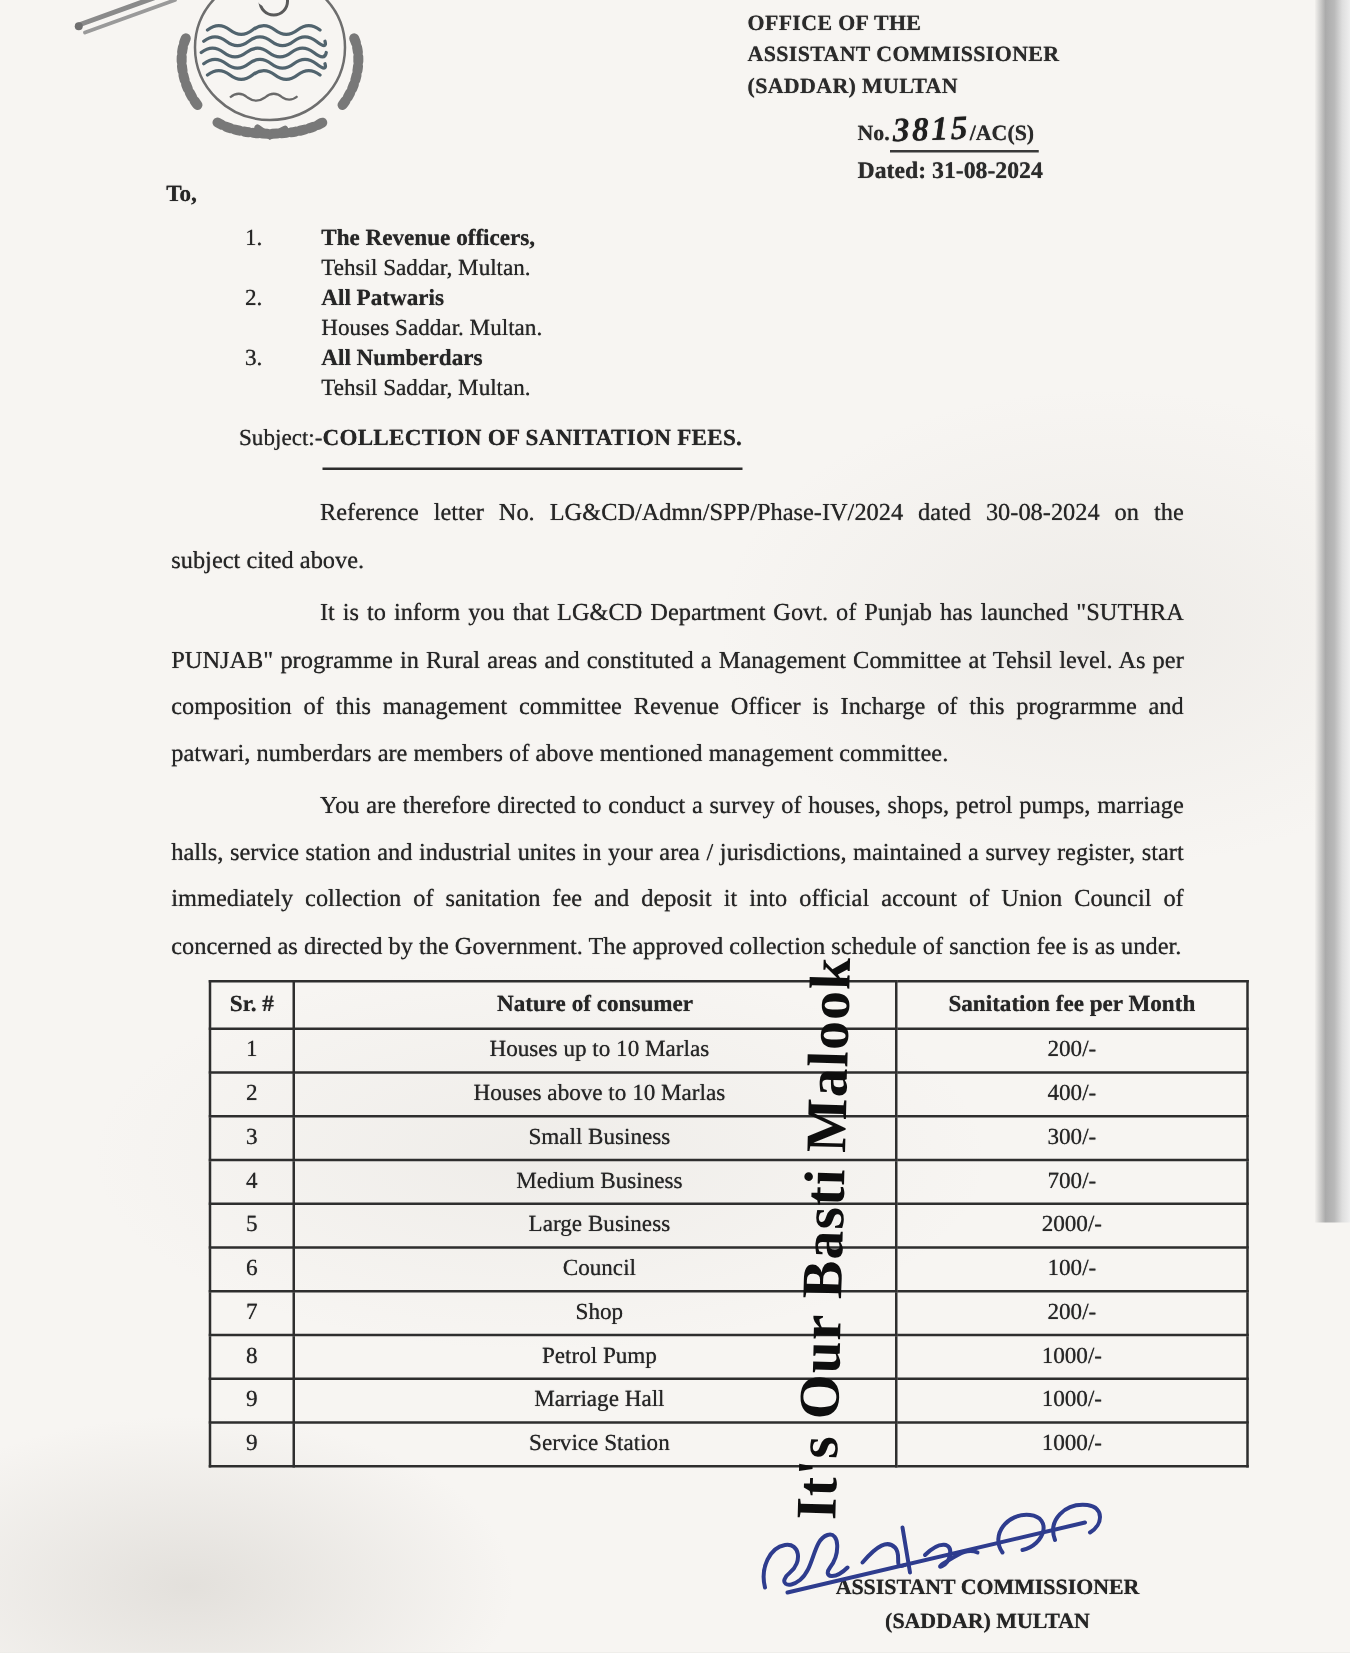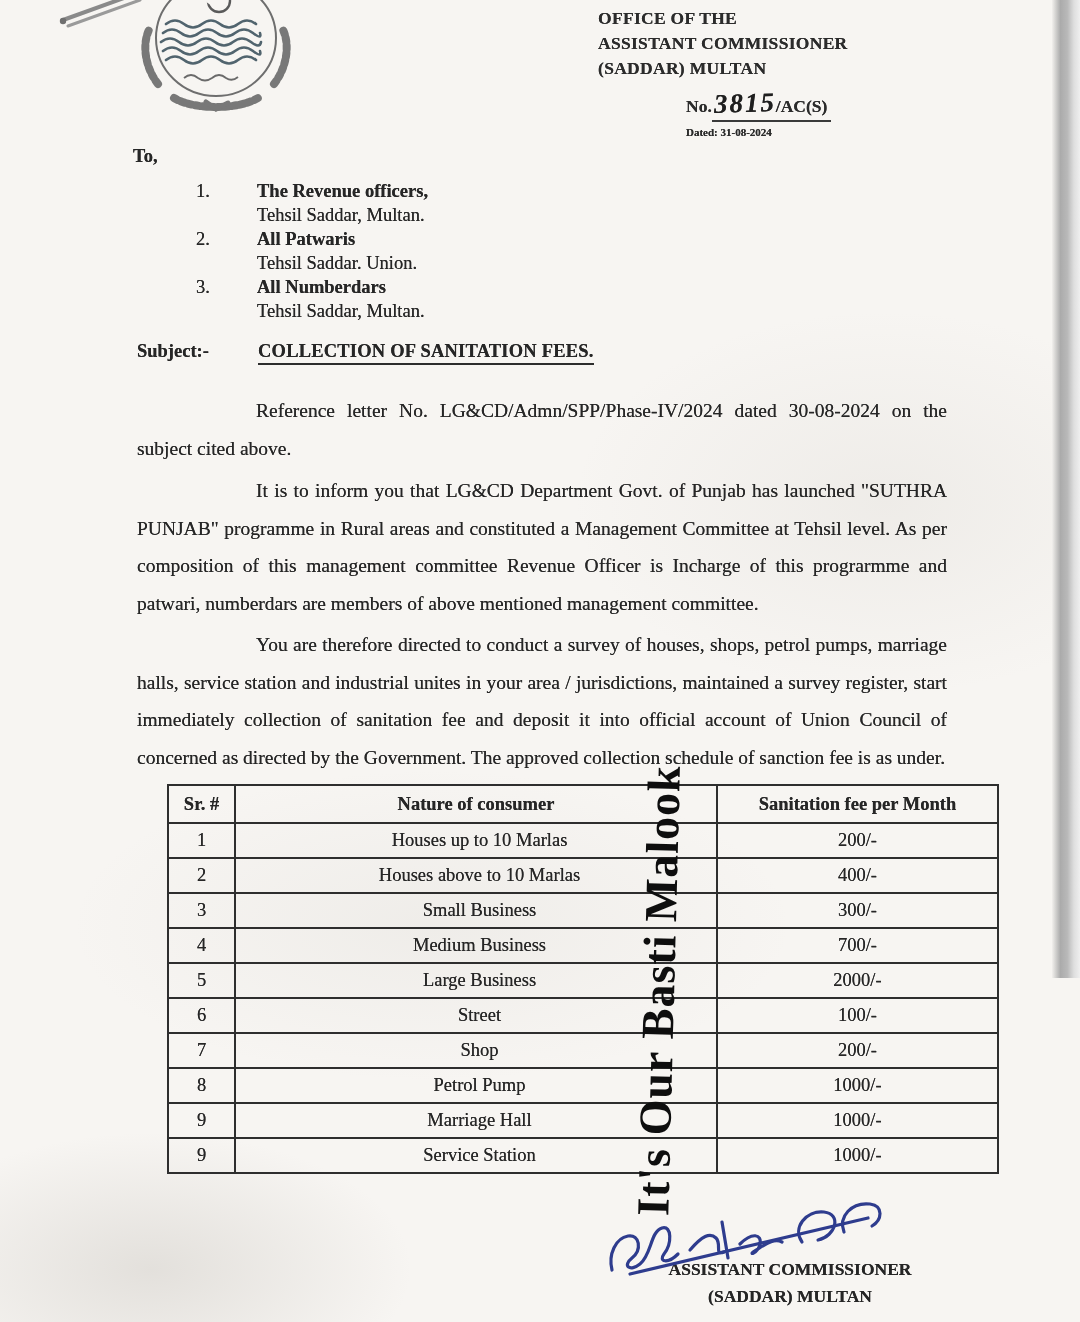--- a/index.html
+++ b/index.html
@@ -17,31 +17,31 @@
   
   .edge-strip{left:1052px;top:0;width:28px;height:978px;
     background:linear-gradient(to right,#f2f0ed 0%,#ababab 30%,#b9b9b9 55%,#dedede 78%,#efefef 100%);}
   
   .office-block{left:598px;top:6px;width:324px;text-align:left;
     font-weight:700;font-size:17.5px;line-height:25px;letter-spacing:.3px;color:#2b2b2b;}
   .refno-line{left:686px;top:88px;font-size:17.5px;font-weight:700;color:#2b2b2b;}
   .refno-underline{display:inline-block;border-bottom:2px solid #3a3a3a;padding:0 4px 1px 2px;}
   .handwritten-no{font-style:italic;font-size:27px;font-weight:700;letter-spacing:2px;
     display:inline-block;transform:rotate(-2deg);color:#1f1f1f;}
-  .dated-line{left:686px;top:126px;font-size:11px;font-weight:700;color:#2b2b2b;}
+  .dated-line{left:686px;top:126px;font-size:19px;font-weight:700;color:#2b2b2b;}
   
   .salutation{left:133px;top:146px;font-size:18.5px;font-weight:700;}
   .addressee-list{left:196px;top:180px;width:420px;font-size:18.5px;line-height:23.5px;}
   .addr-item{display:flex;margin-bottom:1px;}
   .addr-num{width:61px;flex:0 0 61px;}
   .addr-name{font-weight:700;font-family:Liberation Serif, serif;}
   
   .subject-row{left:137px;top:341px;width:820px;font-size:18.5px;display:flex;}
-  .subject-label{font-weight:700;width:121px;flex:0 0 121px;}
-  .subject-text{font-weight:700;border-bottom:2.2px solid #2d2d2d;padding-bottom:1px;letter-spacing:.2px;}
+  .subject-label{font-weight:400;width:121px;flex:0 0 121px;text-align:right;}
+  .subject-text{font-weight:700;border-bottom:2.2px solid #2d2d2d;padding-bottom:12px;letter-spacing:.2px;}
   
   .para{left:137px;width:810px;font-size:19.5px;line-height:37.5px;
     text-align:justify;text-indent:119px;}
   .ref-para{top:392px;}
   .para1{top:472px;}
   .para2{top:626px;font-family:Liberation Serif, serif;}
   
   .fee-table-wrap{left:130px;top:784px;width:810px;padding-left:37px;}
   table.fee{border-collapse:collapse;width:830px;table-layout:fixed;}
   table.fee th,table.fee td{border:2px solid #2e2e2e;font-size:18.5px;
@@ -117,21 +117,21 @@
 
   <div class="abs addressee-list scan">
     <div class="addr-item">
       <span class="addr-num">1.</span>
       <span><span class="addr-name">The Revenue officers,</span><br>
       <span>Tehsil Saddar, Multan.</span></span>
     </div>
     <div class="addr-item">
       <span class="addr-num">2.</span>
       <span><span class="addr-name">All Patwaris</span><br>
-      <span>Tehsil Saddar. Union.</span></span>
+      <span>Houses Saddar. Multan.</span></span>
     </div>
     <div class="addr-item">
       <span class="addr-num">3.</span>
       <span><span class="addr-name">All Numberdars</span><br>
       <span>Tehsil Saddar, Multan.</span></span>
     </div>
   </div>
 
   <div class="abs subject-row scan">
     <span class="subject-label">Subject:-</span>
@@ -182,21 +182,21 @@
     </tr>
 
     <tr>
       <td class="cell-center">5</td>
       <td class="cell-left">Large Business</td>
       <td class="cell-center">2000/-</td>
     </tr>
 
     <tr>
       <td class="cell-center">6</td>
-      <td class="cell-left">Street</td>
+      <td class="cell-left">Council</td>
       <td class="cell-center">100/-</td>
     </tr>
 
     <tr>
       <td class="cell-center">7</td>
       <td class="cell-left">Shop</td>
       <td class="cell-center">200/-</td>
     </tr>
 
     <tr>

